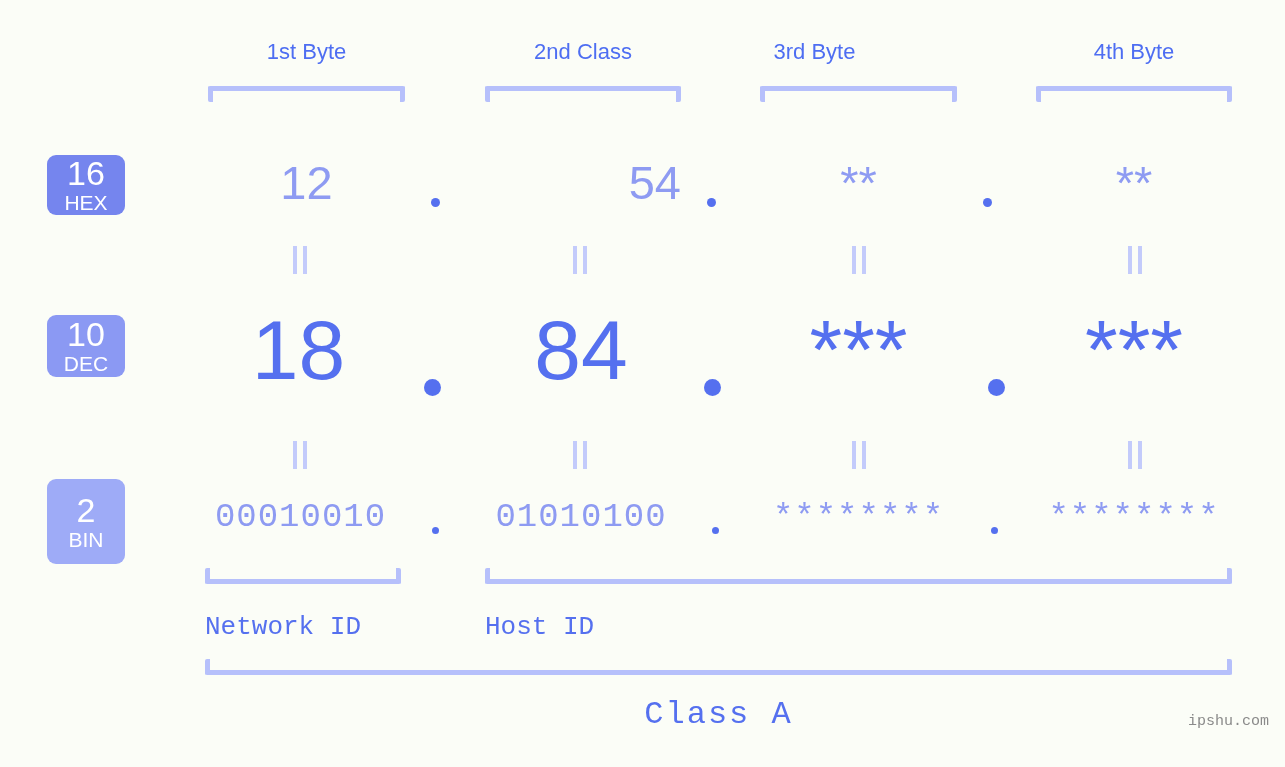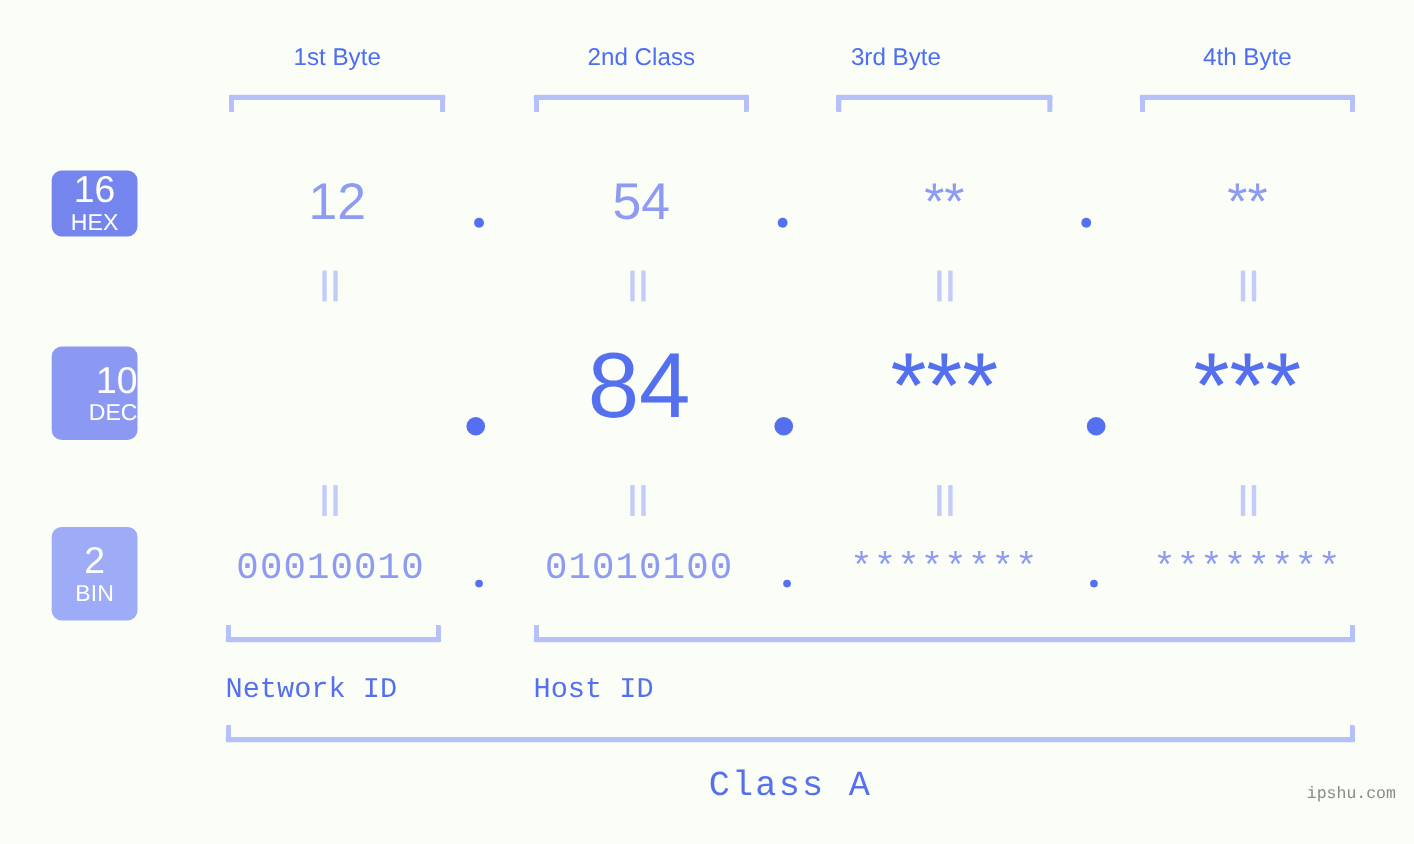--- a/index.html
+++ b/index.html
@@ -75,21 +75,21 @@
     line-height: 34px;
     font-weight: 400;
   }
   .badge .sys {
     font-size: 21px;
     line-height: 23px;
     font-weight: 400;
     margin-top: 1px;
   }
   #badge-hex { top: 155px; height: 60px; background: #7585ee; }
-  #badge-dec { top: 315px; height: 85px; background: #8b99f3; align-items: flex-end; }
+  #badge-dec { top: 315px; height: 62px; background: #8b99f3; }
   #badge-bin { top: 479px; height: 85px; background: #9eabf7; }
 
   
   .val {
     position: absolute;
     text-align: center;
     white-space: nowrap;
   }
 
   
@@ -211,21 +211,21 @@
     <span class="num">10</span>
     <span class="sys">DEC</span>
   </div>
   <div class="badge" id="badge-bin">
     <span class="num">2</span>
     <span class="sys">BIN</span>
   </div>
 
   <div class="val hex-val" style="left:208px; width:197px;">12</div>
   <div class="dot dot-hex" style="left:431px;"></div>
-  <div class="val hex-val" style="left:485px; width:196px;">54</div>
+  <div class="val hex-val" style="left:485px; width:196px;text-align:right;">54</div>
   <div class="dot dot-hex" style="left:707px;"></div>
   <div class="val hex-val" style="left:760px; width:197px;">**</div>
   <div class="dot dot-hex" style="left:983px;"></div>
   <div class="val hex-val" style="left:1036px; width:196px;">**</div>
 
   <div class="eqmark eq-row1" style="left:292px;">
       <i></i>
       <i></i>
     </div>
   <div class="eqmark eq-row1" style="left:572px;">
@@ -234,20 +234,21 @@
     </div>
   <div class="eqmark eq-row1" style="left:851px;">
       <i></i>
       <i></i>
     </div>
   <div class="eqmark eq-row1" style="left:1127px;">
       <i></i>
       <i></i>
     </div>
 
+  <div class="val dec-val" style="left:200px; width:197px;">18</div>
   <div class="dot dot-dec" style="left:424px;"></div>
   <div class="val dec-val" style="left:483px; width:196px;">84</div>
   <div class="dot dot-dec" style="left:704px;"></div>
   <div class="val dec-val" style="left:760px; width:197px;">***</div>
   <div class="dot dot-dec" style="left:988px;"></div>
   <div class="val dec-val" style="left:1036px; width:196px;">***</div>
 
   <div class="eqmark eq-row2" style="left:292px;">
       <i></i>
       <i></i>

